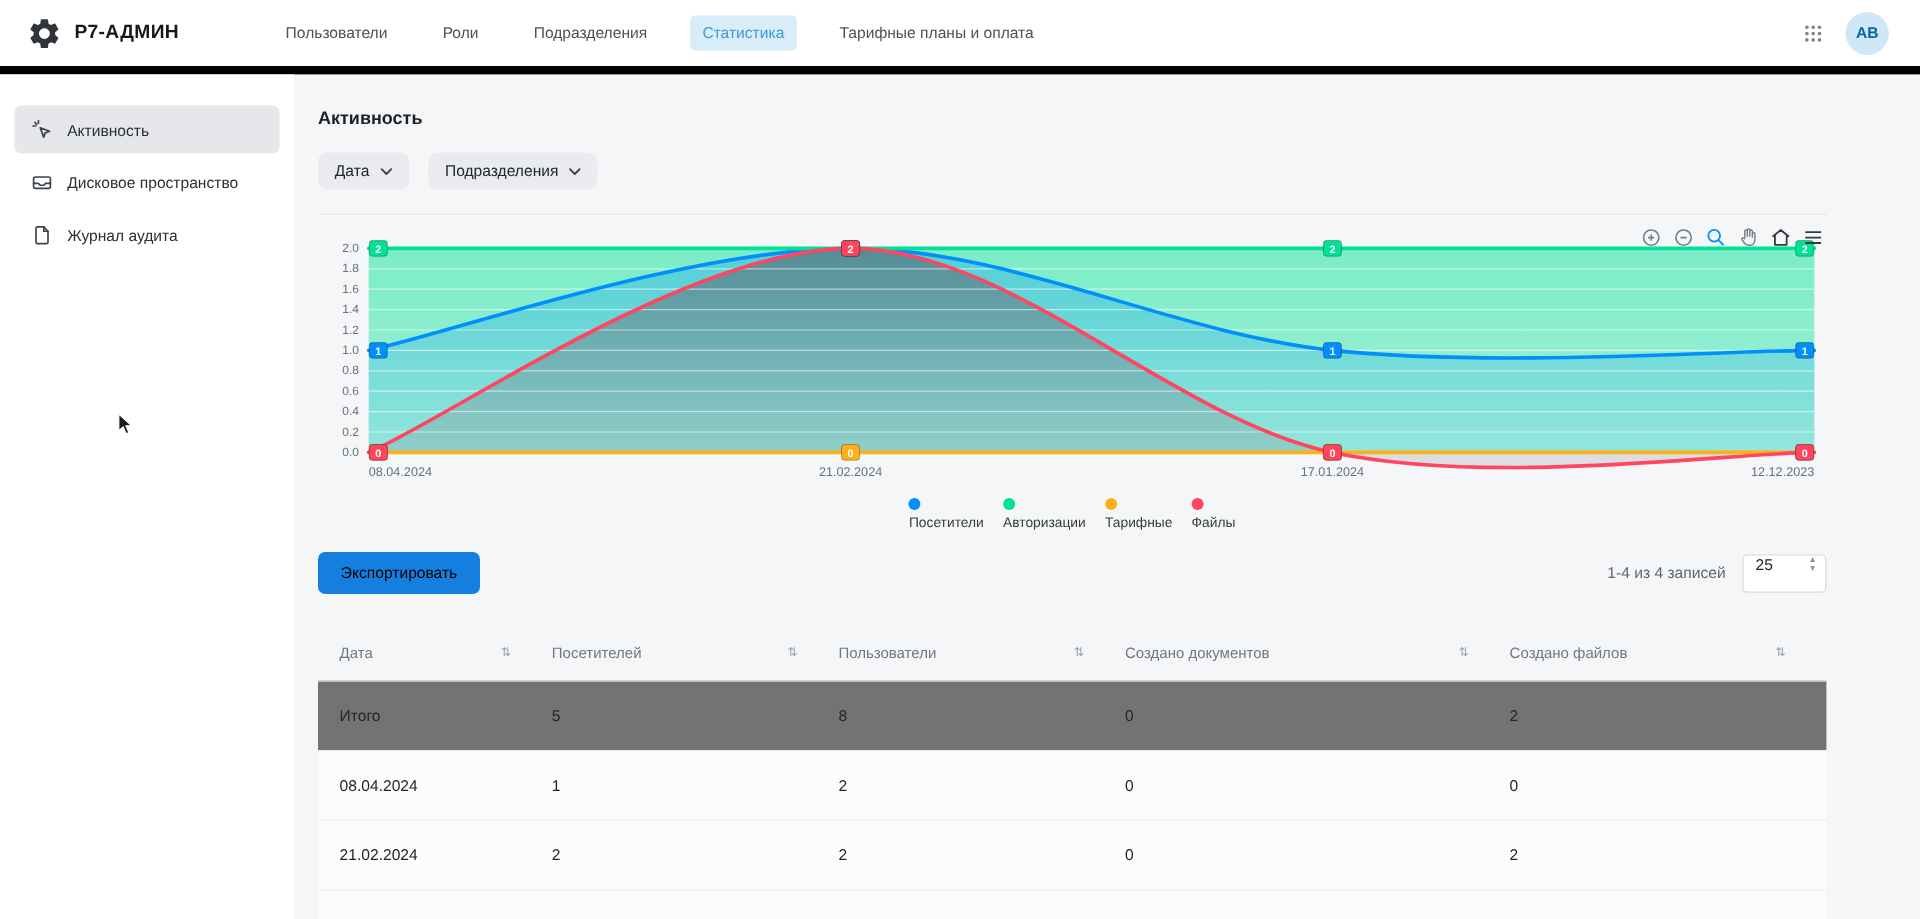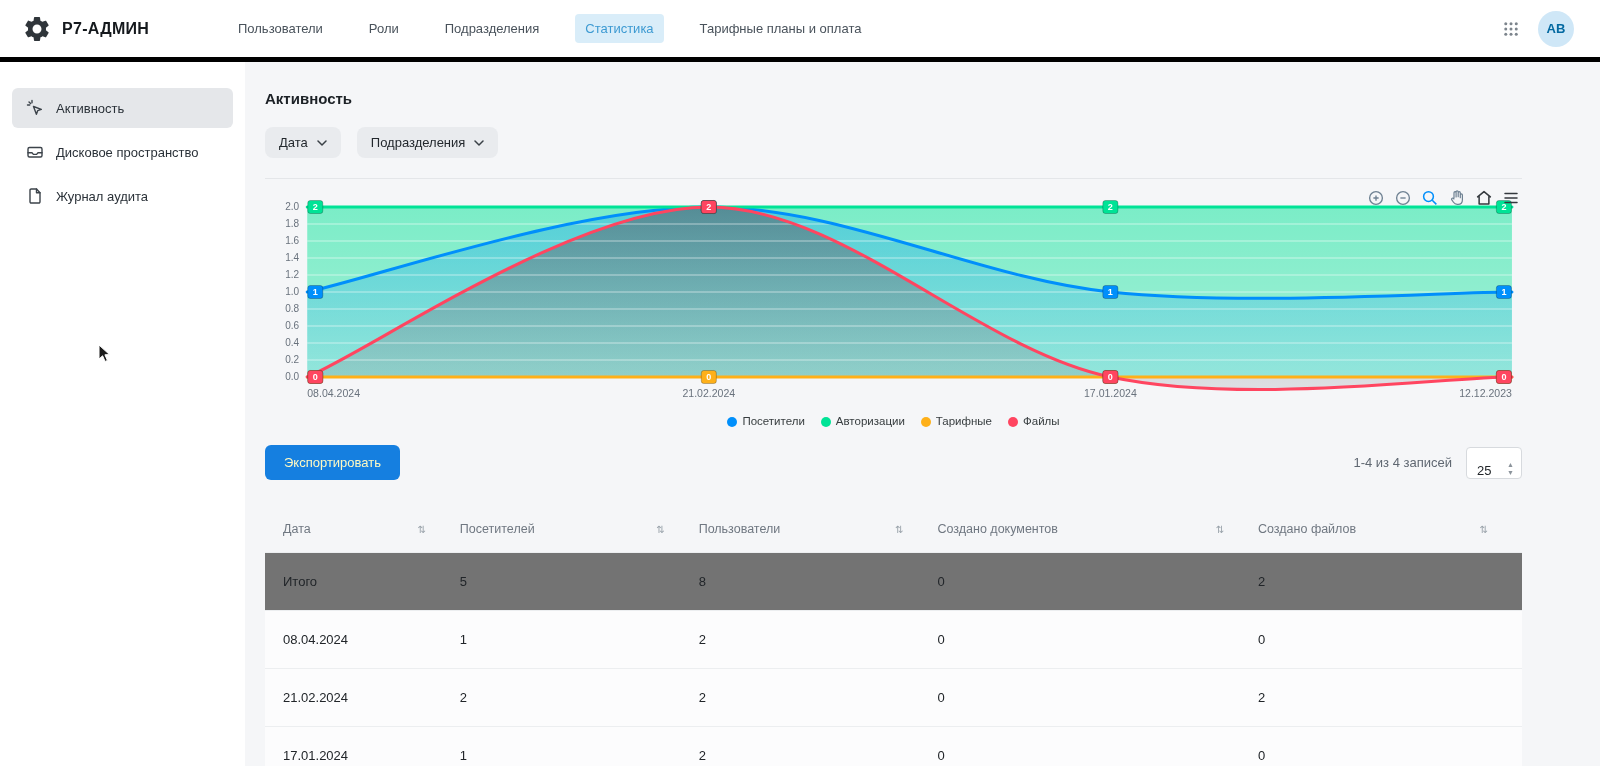--- a/index.html
+++ b/index.html
@@ -6,21 +6,21 @@
   html,body { width:1600px; height:766px; }
   body {
     overflow: hidden;
     background: #f5f6f8;
     font-family: "Liberation Sans", sans-serif;
     color: #212529;
     position: relative;
   }
 
   
-  .topbar { height:62px; background:#fff; border-bottom:5px solid #000000;
+  .topbar { height:62px; background:#fff; border-bottom:7px solid #000000;
             display:flex; align-items:center; padding:0 26px 0 22px; }
   .logo { display:flex; align-items:center; gap:10px; width:206px; }
   .logo-text { font-size:16px; font-weight:bold; letter-spacing:.3px; color:#15191d; }
   .top-nav { display:flex; gap:26px; align-items:center; font-size:13px; color:#49525b; }
   .nav-item { cursor:pointer; padding:7px 10px; border-radius:4px; white-space:nowrap; }
   .nav-item.active { background:#d9edf9; color:#3d9ad2;text-align:center; }
   .topbar-right { margin-left:auto; display:flex; align-items:center; gap:18px; }
   .apps-icon { cursor:pointer; color:#7c848c; display:flex; }
   .avatar { width:36px; height:36px; border-radius:50%; background:#cfe7f7; color:#0369a1;
             font-weight:bold; font-size:13px; display:flex; align-items:center;
@@ -44,30 +44,30 @@
 
   
   .chart-wrap { position:relative; margin-top:16px; }
   .chart-toolbar { position:absolute; right:2px; top:-6px; display:flex; gap:9px;
                    color:#6e8192; z-index:2; align-items:center; }
   .tool { width:18px; height:18px; cursor:pointer; display:flex; }
   .tool.active { color:#008FFB; }
   #chart-svg { width:100%; height:214px; display:block; }
   .legend { display:flex; justify-content:center; gap:16px; margin-top:6px;
             font-size:11.5px; color:#373d3f; align-items:center; }
-  .legend-item { display:flex; align-items:flex-end; gap:5px; cursor:pointer; }
+  .legend-item { display:flex; align-items:flex-start; gap:5px; cursor:pointer;flex-direction:column; }
   .dot { width:10px; height:10px; border-radius:50%; }
 
   
   .actions-row { display:flex; align-items:center; margin-top:18px; }
-  .export-btn { background:#157fe0; color:#fef9c3; border:none; border-radius:6px;
+  .export-btn { background:#157fe0; color:#000000; border:none; border-radius:6px;
                 padding:10px 19px; font-size:13px; cursor:pointer; font-family:inherit; }
   .records { margin-left:auto; display:flex; align-items:center; gap:14px; font-size:13px; color:#5f6771; }
-  .page-size { background:#fff; border:1px solid #d7dade; border-radius:4px; height:32px; width:56px;
-               display:flex; align-items:flex-end; justify-content:space-between;
+  .page-size { background:#fff; border:1px solid #d7dade; border-radius:4px; height:32px; width:70px;
+               display:flex; align-items:flex-start; justify-content:space-between;
                padding:0 7px 0 10px; font-size:13px; color:#212529; cursor:pointer; }
   .steppers { display:flex; flex-direction:column; font-size:7px; color:#8b939b; line-height:1.15; }
 
   
   .table { margin-top:26px; font-size:13px; }
   .thead, .trow { display:grid; grid-template-columns:15.5% 19% 19% 25.5% 21%; align-items:center; }
   .thead { color:#6f7781; font-size:12.5px; height:46px; }
   .th { display:flex; align-items:center; justify-content:space-between; padding-right:34px; cursor:pointer; }
   .th:first-child, .td:first-child { padding-left:18px; }
   .sort { font-size:10px; color:#97a0a8; }

